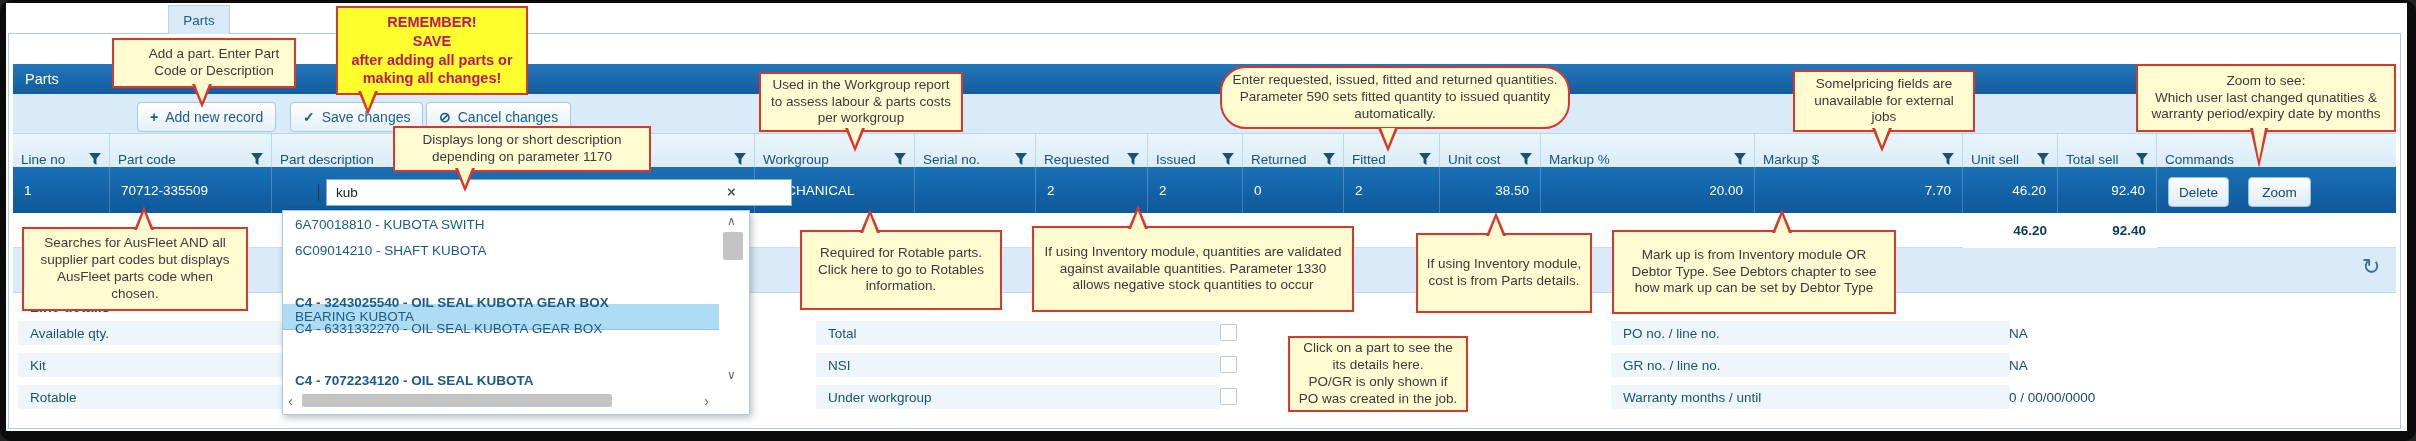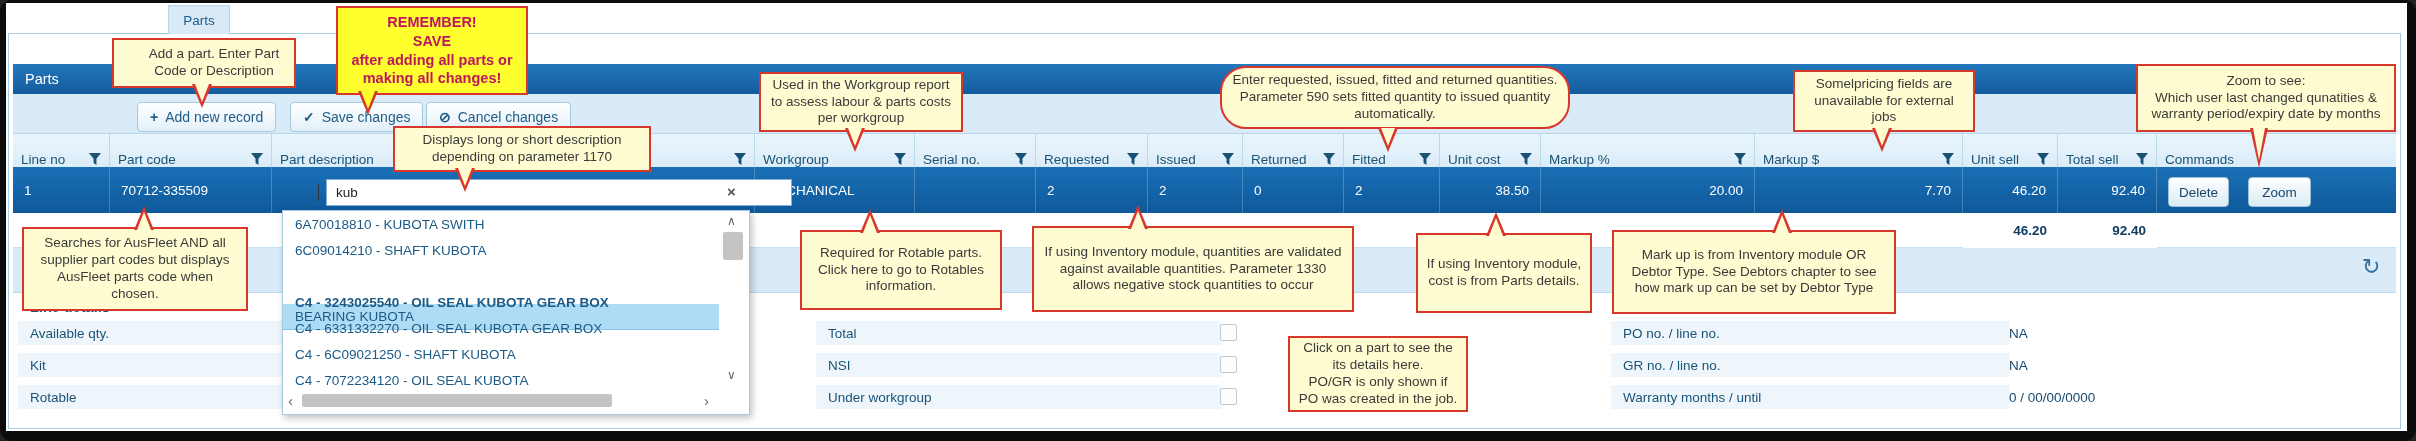--- a/index.html
+++ b/index.html
@@ -231,22 +231,21 @@
   <span class="dvalue" style="left:2009px;top:326px;">NA</span>
   <span class="dvalue" style="left:2009px;top:358px;">NA</span>
   <span class="dvalue" style="left:2009px;top:390px;">0 / 00/00/0000</span>
 
   <div class="abs dropdown"></div>
   <div class="ditem" style="top:212px;">6A70018810 - KUBOTA SWITH</div>
   <div class="ditem" style="top:238px;">6C09014210 - SHAFT KUBOTA</div>
   <div class="ditem sel" style="top:264px;margin-top:40px;">BEARING KUBOTA</div>
   <div class="ditem" style="top:290px;font-weight:bold;">C4 - 3243025540 - OIL SEAL KUBOTA GEAR BOX</div>
   <div class="ditem" style="top:316px;">C4 - 6331332270 - OIL SEAL KUBOTA GEAR BOX</div>
-  <div class="ditem" style="top:342px;">C4 - 6C09021250 - SHAFT KUBOTA</div>
-  <div class="ditem" style="top:368px;">C4 - 7072234120 - OIL SEAL KUBOTA</div>
+  <div class="ditem" style="top:368px;font-weight:bold;">C4 - 7072234120 - OIL SEAL KUBOTA</div>
   <span class="sbar-arrow" style="left:727px;top:214px;">∧</span>
   <div class="sbar-thumb" style="left:723px;top:232px;width:20px;height:28px;"></div>
   <span class="sbar-arrow" style="left:727px;top:368px;">∨</span>
   <span class="sbar-arrow" style="left:288px;top:392px;font-size:15px;">‹</span>
   <div class="sbar-thumb" style="left:302px;top:394px;width:310px;height:13px;"></div>
   <span class="sbar-arrow" style="left:704px;top:392px;font-size:15px;">›</span>
 
   <div class="callout" style="left:112px;top:38px;width:184px;height:50px;padding-left:28px;">Add a part. Enter Part Code or Description</div>
   <span class="tail t-down-o" style="left:192px;top:84px;"></span>
   <span class="tail t-down-i" style="left:195px;top:84px;"></span>

